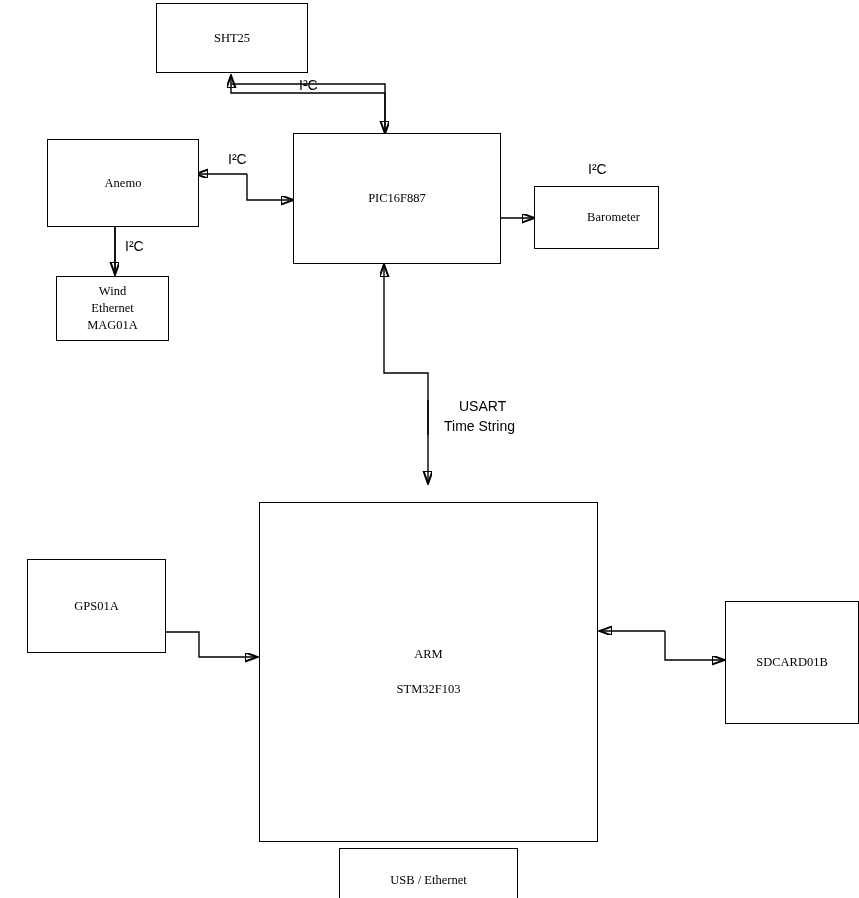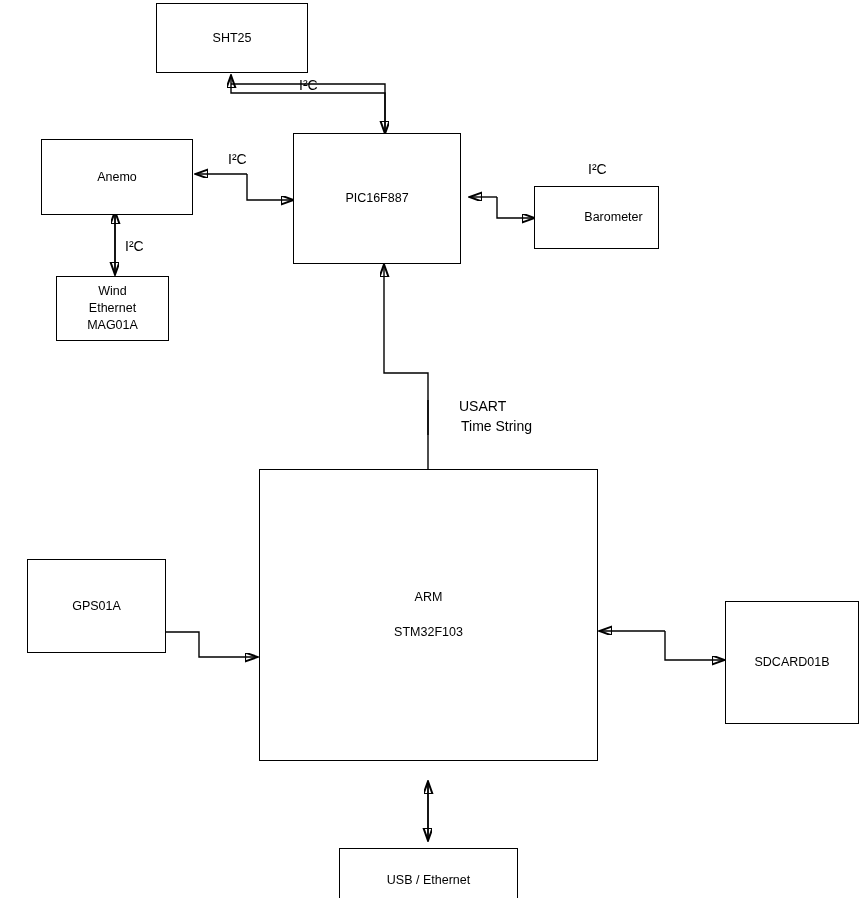--- a/index.html
+++ b/index.html
@@ -22,21 +22,21 @@
     box-sizing: border-box;
     display: flex;
     flex-direction: column;
     align-items: center;
     justify-content: center;
     text-align: center;
     font-size: 12.5px;
     color: #000000;
     line-height: 1.35;
   }
-  .node .line { display: block; }
+  .node .line { display: block; font-family: Liberation Serif, serif; }
   .label {
     position: absolute;
     font-size: 14px;
     color: #000000;
     white-space: pre;
     line-height: 1.35;
   }
   svg.wires {
     position: absolute;
     left: 0;
@@ -87,39 +87,39 @@
     <path d="M665,631 L665,660 L724,660" marker-end="url(#arrow)"></path>
 
     <path d="M428,782 L428,840" marker-end="url(#arrow)"></path>
     <path d="M428,840 L428,782" marker-end="url(#arrow)"></path>
   </svg>
 
   <div class="node" style="left:156px; top:3px; width:152px; height:70px;">
     <span class="line">SHT25</span>
   </div>
 
-  <div class="node" style="left:41px; top:139px; width:152px; height:76px;text-align:right;">
+  <div class="node" style="left:47px; top:139px; width:152px; height:88px;text-align:right;">
     <span class="line">Anemo</span>
   </div>
 
-  <div class="node" style="left:293px; top:133px; width:168px; height:131px;">
+  <div class="node" style="left:293px; top:133px; width:208px; height:131px;">
     <span class="line">PIC16F887</span>
   </div>
 
   <div class="node" style="left:534px; top:186px; width:125px; height:63px;padding-left:34px;">
     <span class="line">Barometer</span>
   </div>
 
   <div class="node" style="left:56px; top:276px; width:113px; height:65px;">
     <span class="line">Wind</span>
     <span class="line">Ethernet</span>
     <span class="line">MAG01A</span>
   </div>
 
-  <div class="node" style="left:259px; top:469px; width:339px; height:292px;">
+  <div class="node" style="left:259px; top:502px; width:339px; height:340px;">
     <span class="line" style="margin-bottom:18px;">ARM</span>
     <span class="line">STM32F103</span>
   </div>
 
   <div class="node" style="left:-1px; top:559px; width:139px; height:94px;margin-left:28px;">
     <span class="line">GPS01A</span>
   </div>
 
   <div class="node" style="left:725px; top:601px; width:134px; height:123px;">
     <span class="line">SDCARD01B</span>
@@ -127,15 +127,15 @@
 
   <div class="node" style="left:339px; top:842px; width:179px; height:64px;margin-top:6px;">
     <span class="line">USB / Ethernet</span>
   </div>
 
   <div class="label" style="left:299px; top:76px;">I²C</div>
   <div class="label" style="left:228px; top:150px;">I²C</div>
   <div class="label" style="left:588px; top:160px;">I²C</div>
   <div class="label" style="left:125px; top:237px;">I²C</div>
   <div class="label" style="left:459px; top:397px;">USART</div>
-  <div class="label" style="left:444px; top:417px;margin-left:17px;">Time String</div>
+  <div class="label" style="left:444px; top:417px;">Time String</div>
 
 </div>
 
 </body></html>

